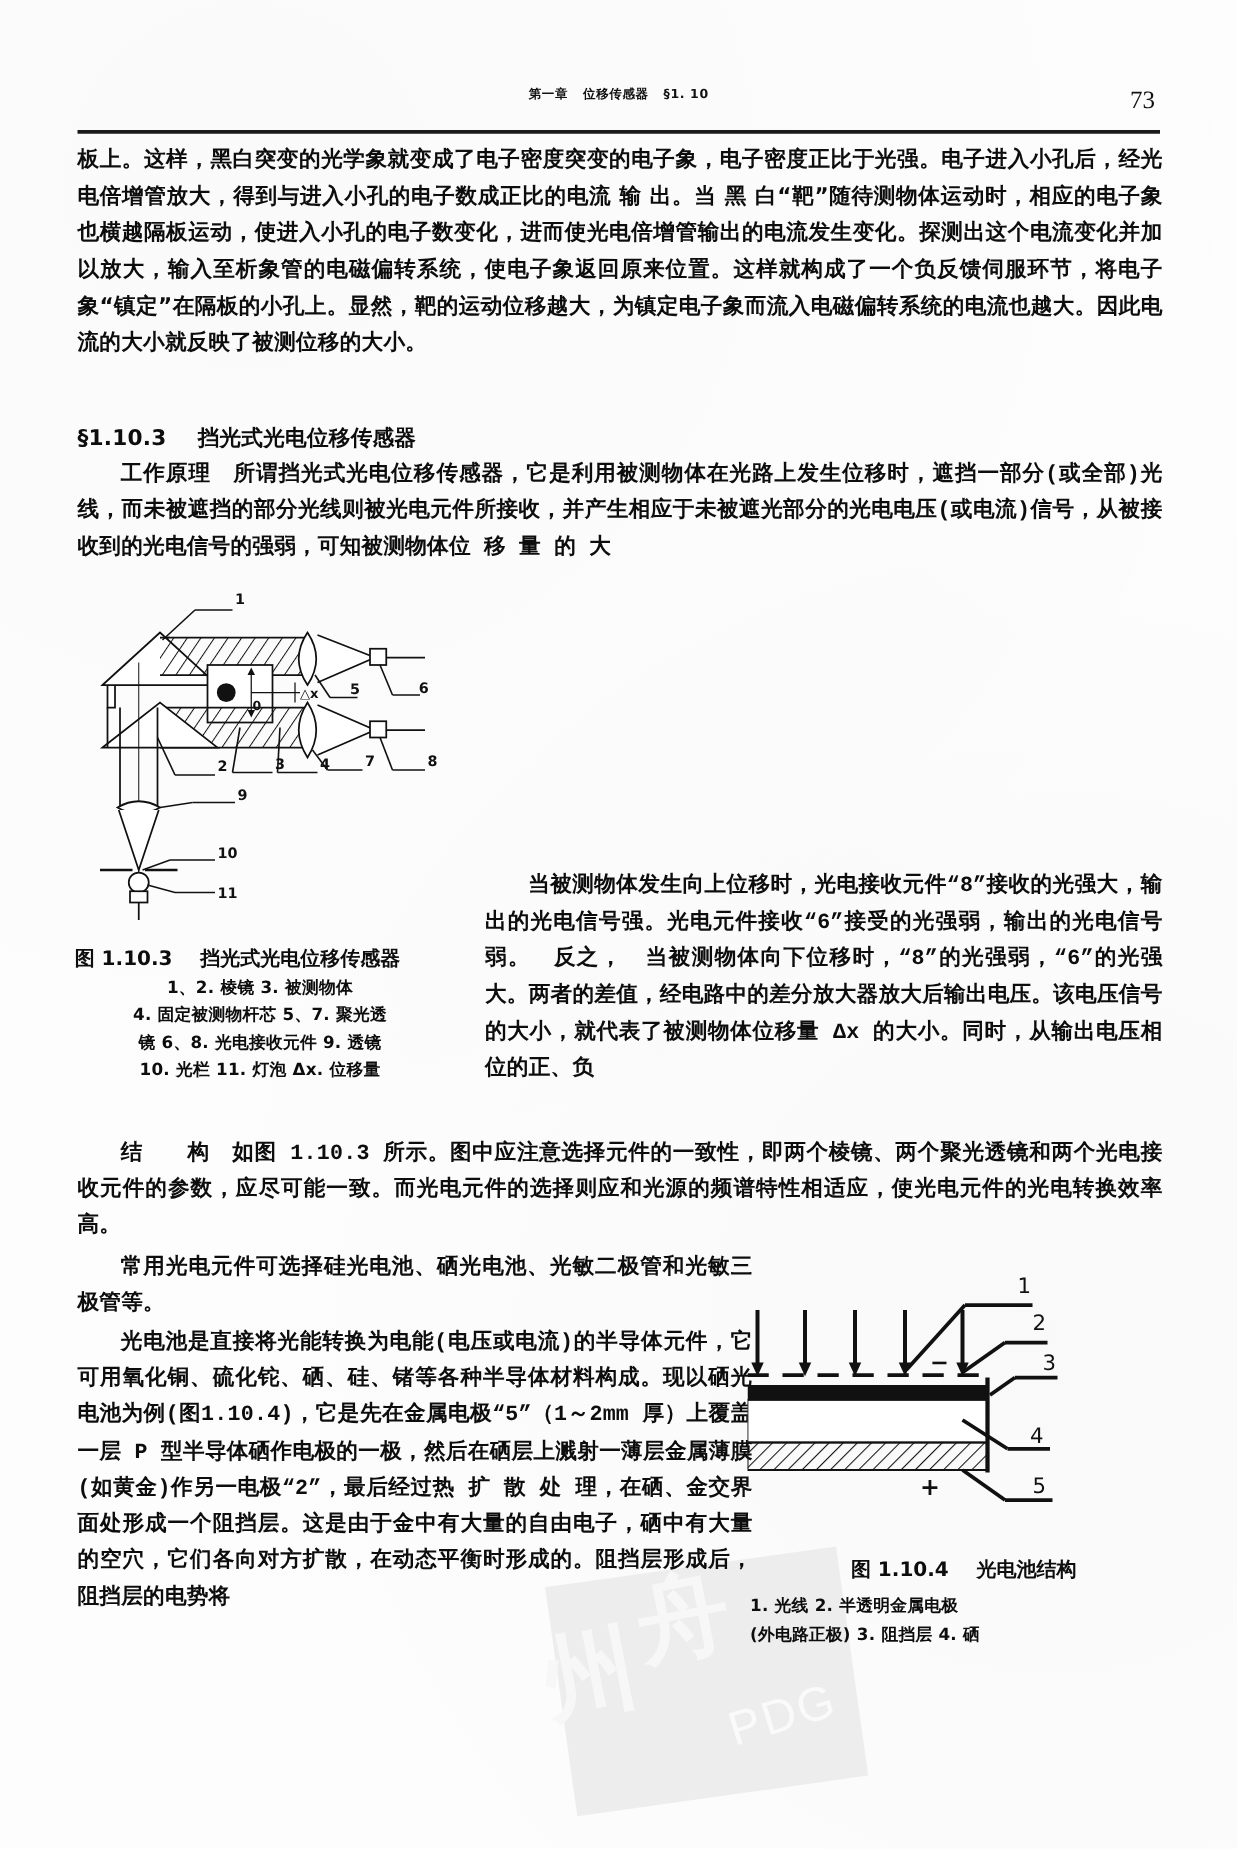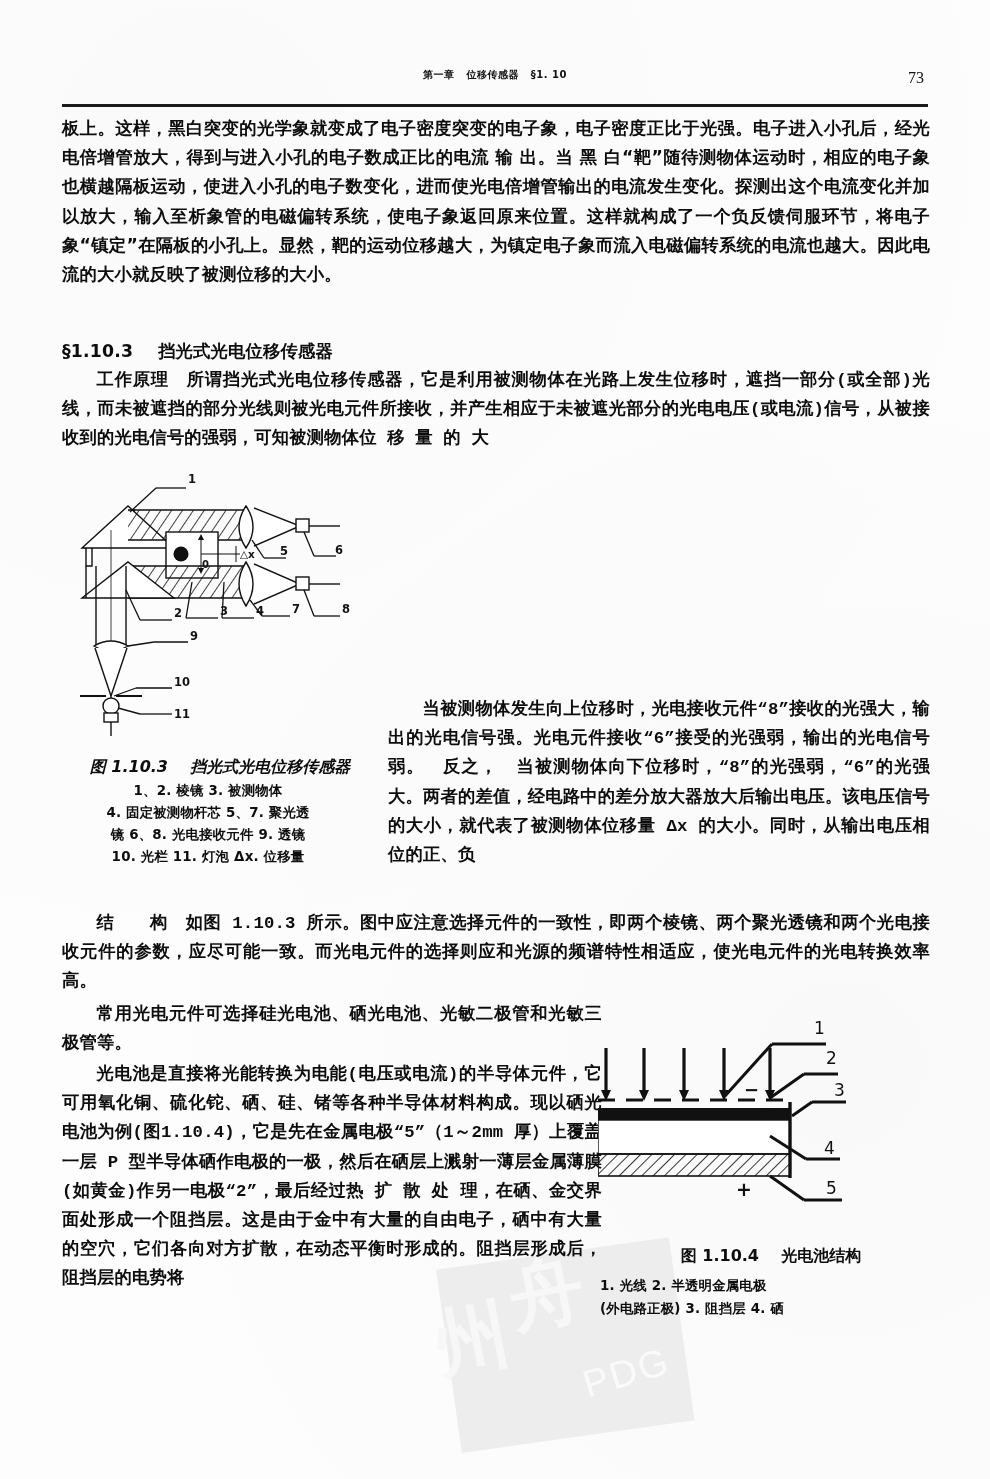--- a/index.html
+++ b/index.html
@@ -82,21 +82,21 @@
     font-weight: bold;
     letter-spacing: 0.5px;
     color: #111;
     white-space: pre;
   }
   #header .hdr-page {
     position: absolute;
     right: 4px;
     top: 1px;
     font-family: "Liberation Serif", serif;
-    font-size: 16px;
+    font-size: 20px;
     color: #111;
   }
   #rule {
     position: absolute;
     left: 62px;
     top: 104px;
     width: 866px;
     height: 3px;
     background: #1a1a1a;
   }
@@ -201,24 +201,23 @@
     font-family: "DejaVu Sans", sans-serif;
     font-size: 13.4px;
     font-weight: bold;
     color: #0d0d0d;
     line-height: 22px;
     text-align: center;
     letter-spacing: 0.2px;
   }
   #fig1-caption {
     position: absolute;
-    left: 74px;
+    left: 44px;
     top: 757px;
     width: 292px;
-    font-style: italic;
   }
   #fig1-legend {
     position: absolute;
     left: 58px;
     top: 780px;
     width: 300px;
   }
 
   
   #fig2 {

